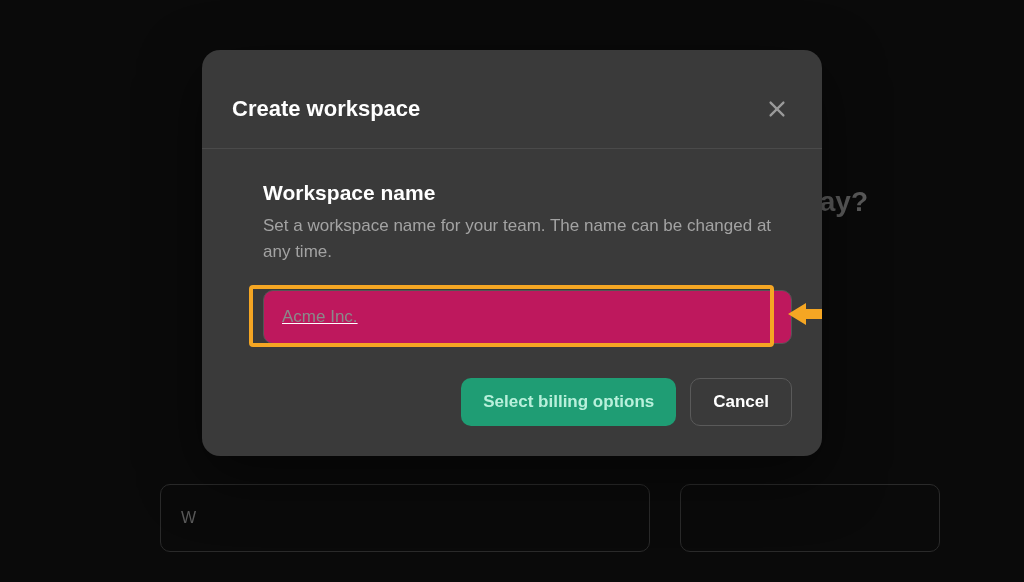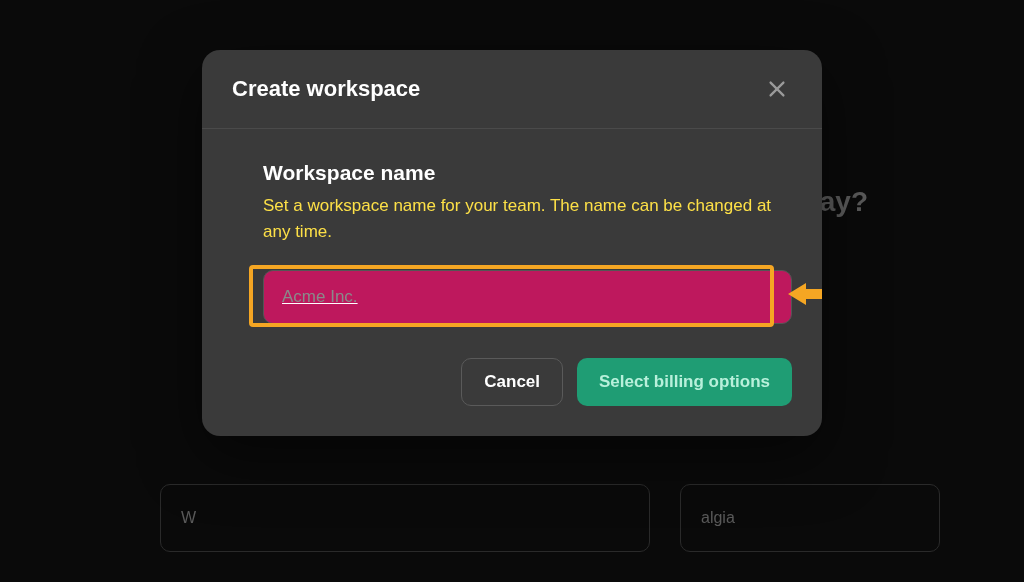--- a/index.html
+++ b/index.html
@@ -64,21 +64,21 @@
       width: 620px;
       background: #3a3a3a;
       border-radius: 18px;
       box-shadow: 0 20px 60px rgba(0,0,0,0.5);
       overflow: hidden;
     }
     .modal-header {
       display: flex;
       align-items: center;
       justify-content: space-between;
-      padding: 24px 30px 24px 30px;
+      padding: 44px 30px 24px 30px;
       border-bottom: 1px solid #4a4a4a;
     }
     .modal-title {
       font-size: 22px;
       font-weight: 700;
       color: #fff;
     }
     .close-btn {
       background: none;
       border: none;
@@ -99,21 +99,21 @@
       margin-left: 31px;
     }
     .section-title {
       font-size: 21px;
       font-weight: 700;
       color: #fff;
       margin-bottom: 8px;
     }
     .section-desc {
       font-size: 17px;
-      color: #fde047;
+      color: #a3a3a3;
       line-height: 1.55;
       margin-bottom: 24px;
     }
     .input-wrap {
       position: relative;
     }
     .text-input {
       width: 100%;
       background: #be185d;
       border: 1px solid #555;
@@ -175,21 +175,20 @@
 </head>
 <body>
 
 <div class="background">
   <div class="bg-heading">day?</div>
   <div class="bg-cards">
     <div class="bg-card bg-card-1">
       <div>W</div>
     </div>
     <div class="bg-card bg-card-2">
-      <div>algia</div>
     </div>
   </div>
 </div>
 
 <div class="modal-backdrop">
   <div class="modal">
     <div class="modal-header">
       <h2 class="modal-title">Create workspace</h2>
       <button class="close-btn">
         <svg viewBox="0 0 24 24" fill="none" stroke="currentColor" stroke-width="2.5" stroke-linecap="round">
@@ -206,17 +205,17 @@
         <div class="highlight-box">
           <div class="highlight-arrow">
             <svg viewBox="0 0 50 26">
               <polygon points="0,13 18,2 18,8 50,8 50,18 18,18 18,24" fill="#f5a623"></polygon>
             </svg>
           </div>
         </div>
       </div>
     </div>
     <div class="modal-footer">
+      <button class="btn btn-primary">Select billing options</button>
       <button class="btn btn-secondary">Cancel</button>
-      <button class="btn btn-primary">Select billing options</button>
     </div>
   </div>
 </div>
 
 </body></html>

